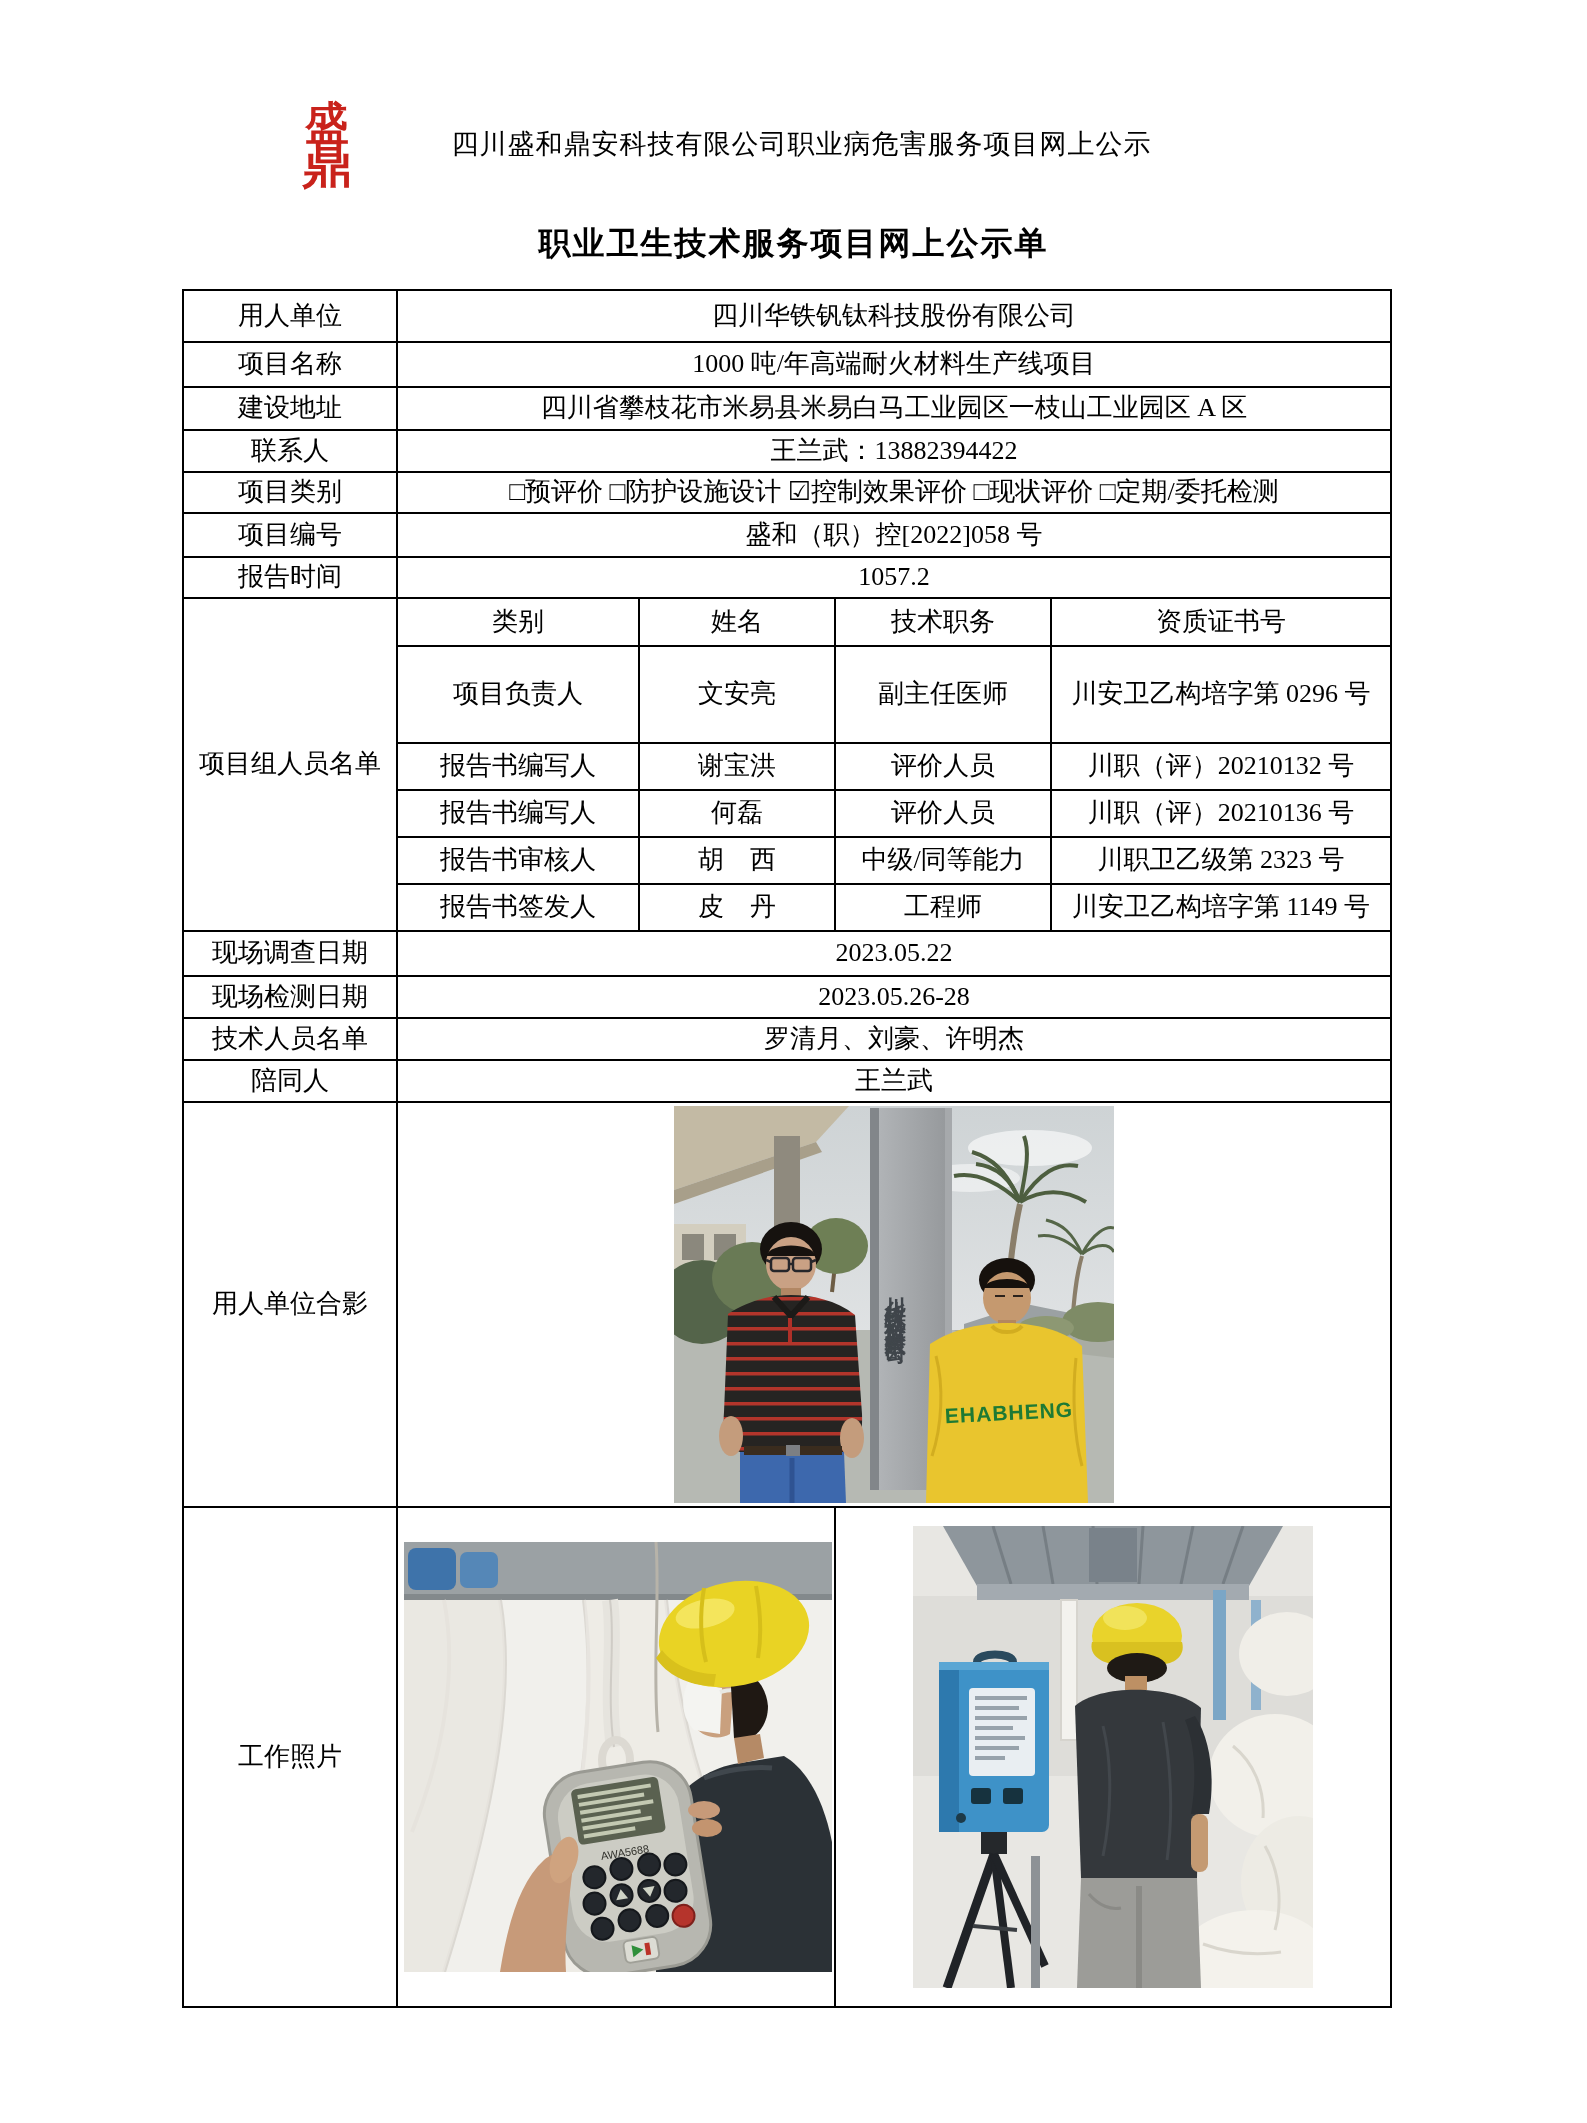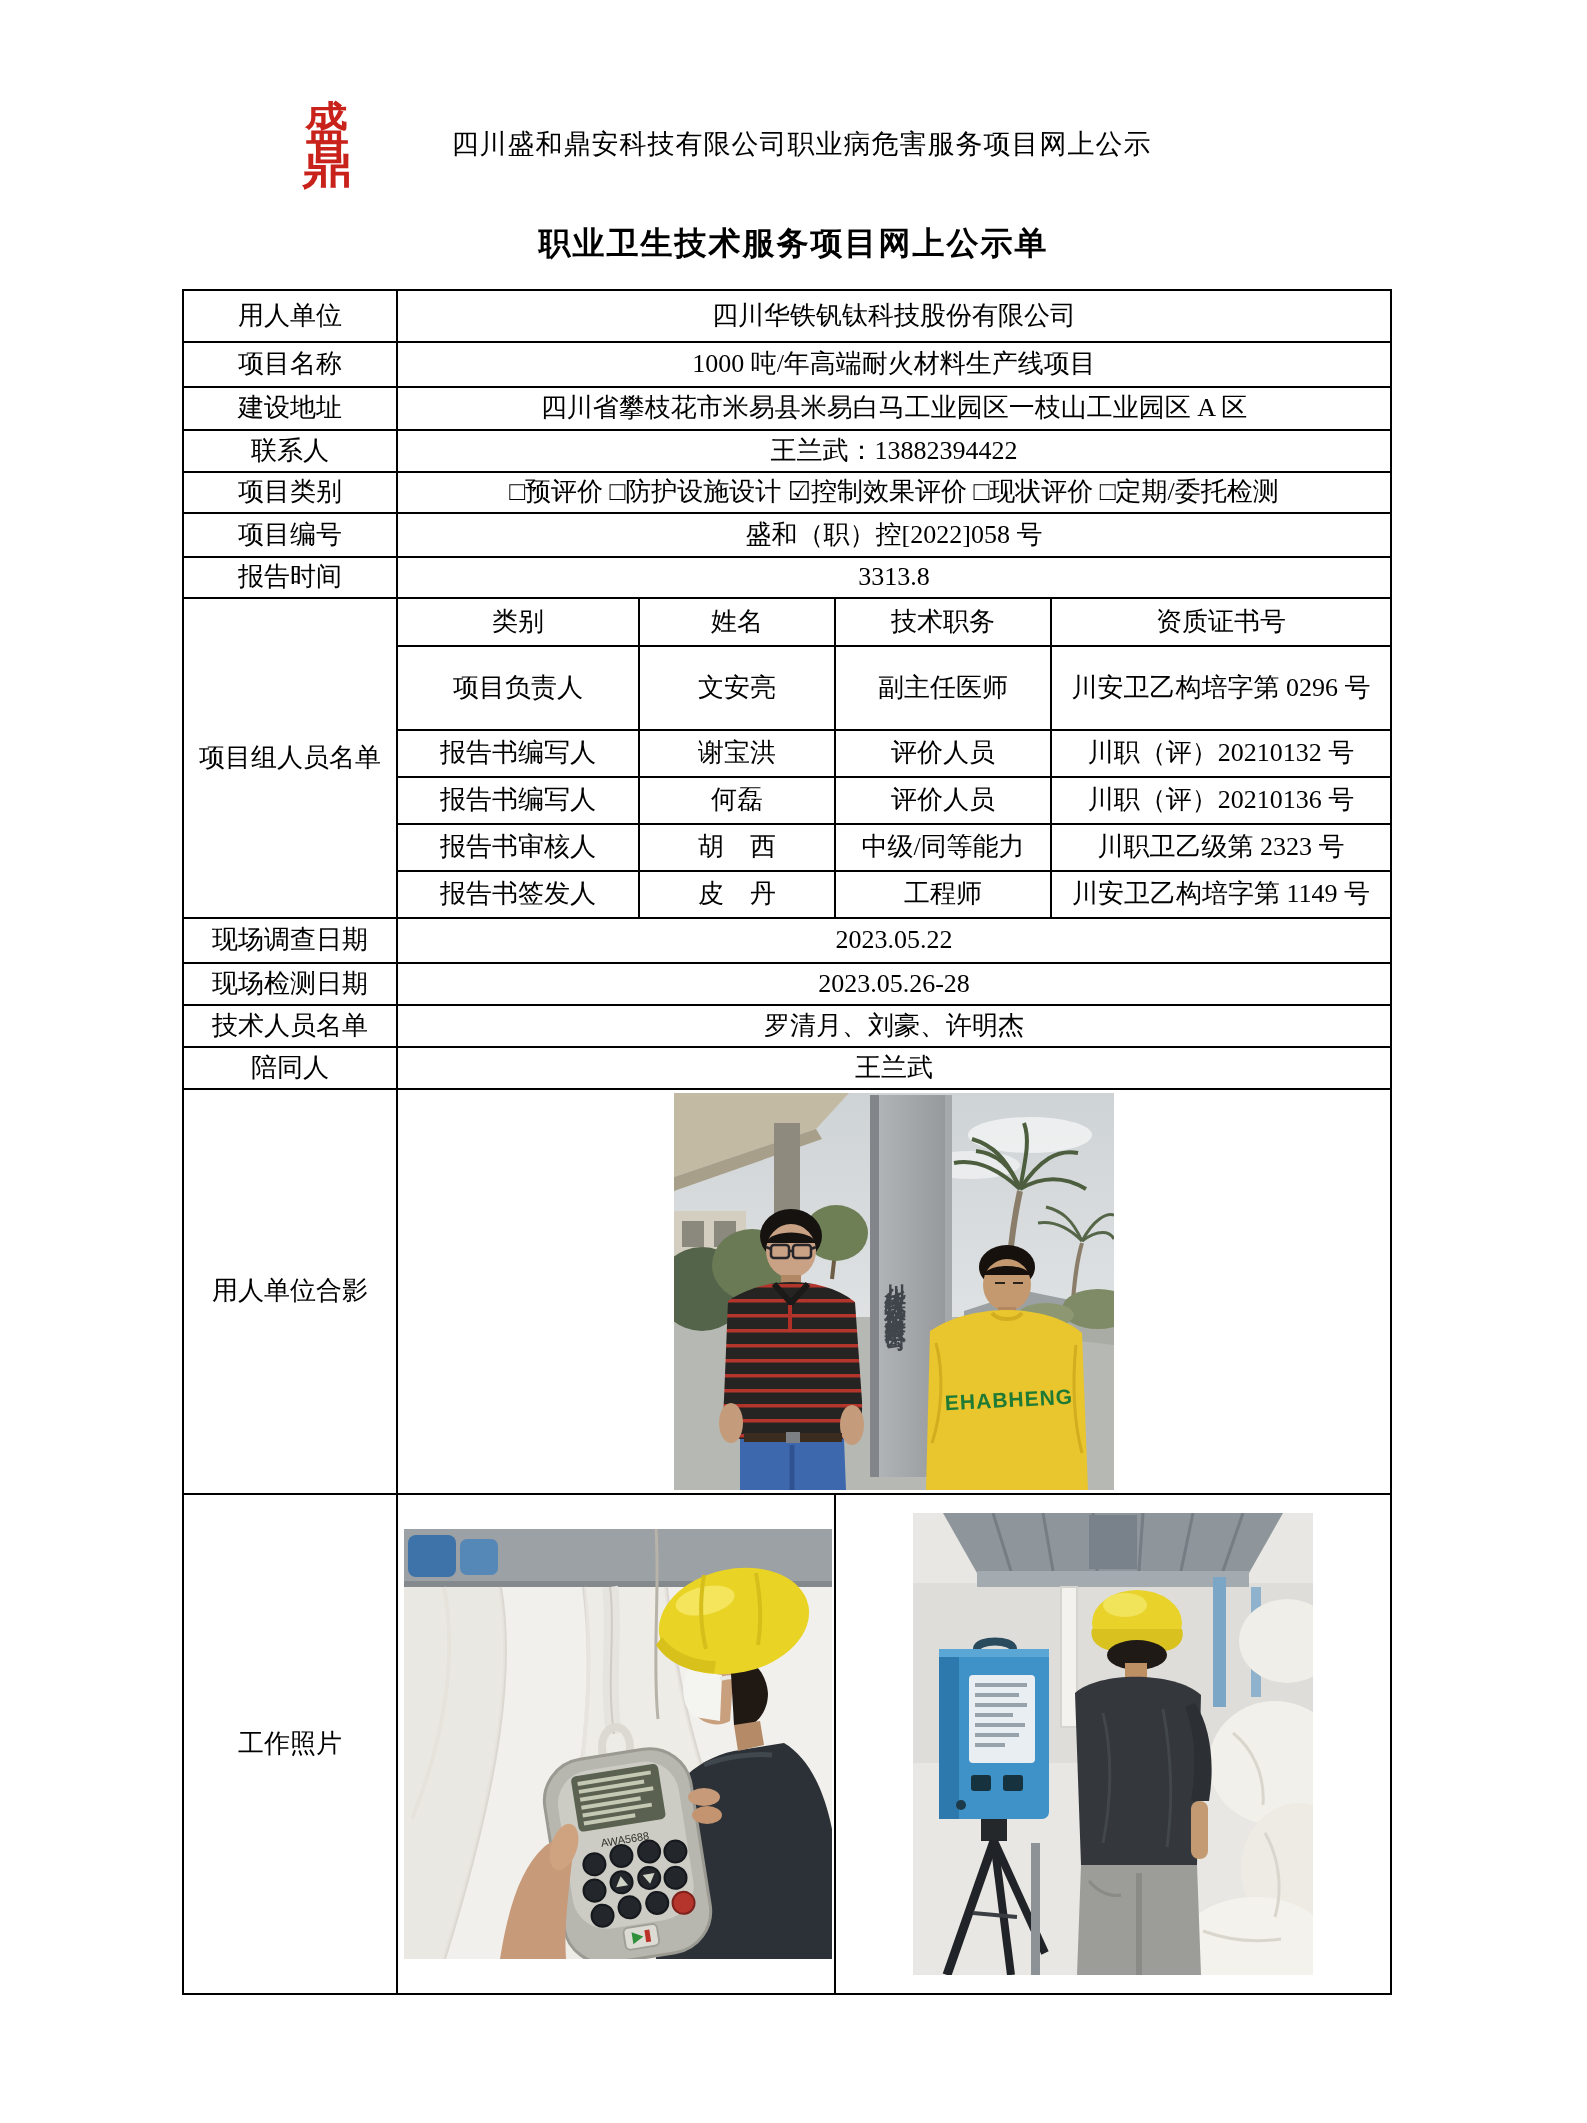--- a/index.html
+++ b/index.html
@@ -80,31 +80,31 @@
       <tr style="height:41px">
         <td>项目类别</td>
         <td colspan="4">□预评价 □防护设施设计 ☑控制效果评价 □现状评价 □定期/委托检测</td>
       </tr>
       <tr style="height:44px">
         <td>项目编号</td>
         <td colspan="4">盛和（职）控[2022]058 号</td>
       </tr>
       <tr style="height:41px">
         <td>报告时间</td>
-        <td colspan="4">3313.8</td>
+        <td colspan="4">1057.2</td>
       </tr>
 
       <tr style="height:48px">
         <td class="team-lbl" rowspan="6">项目组人员名单</td>
         <td>类别</td>
         <td>姓名</td>
         <td>技术职务</td>
         <td>资质证书号</td>
       </tr>
-      <tr style="height:84px">
+      <tr style="height:97px">
         <td>项目负责人</td>
         <td>文安亮</td>
         <td>副主任医师</td>
         <td class="cert">川安卫乙构培字第 0296 号</td>
       </tr>
       <tr style="height:47px">
         <td>报告书编写人</td>
         <td>谢宝洪</td>
         <td>评价人员</td>
         <td class="cert">川职（评）20210132 号</td>

